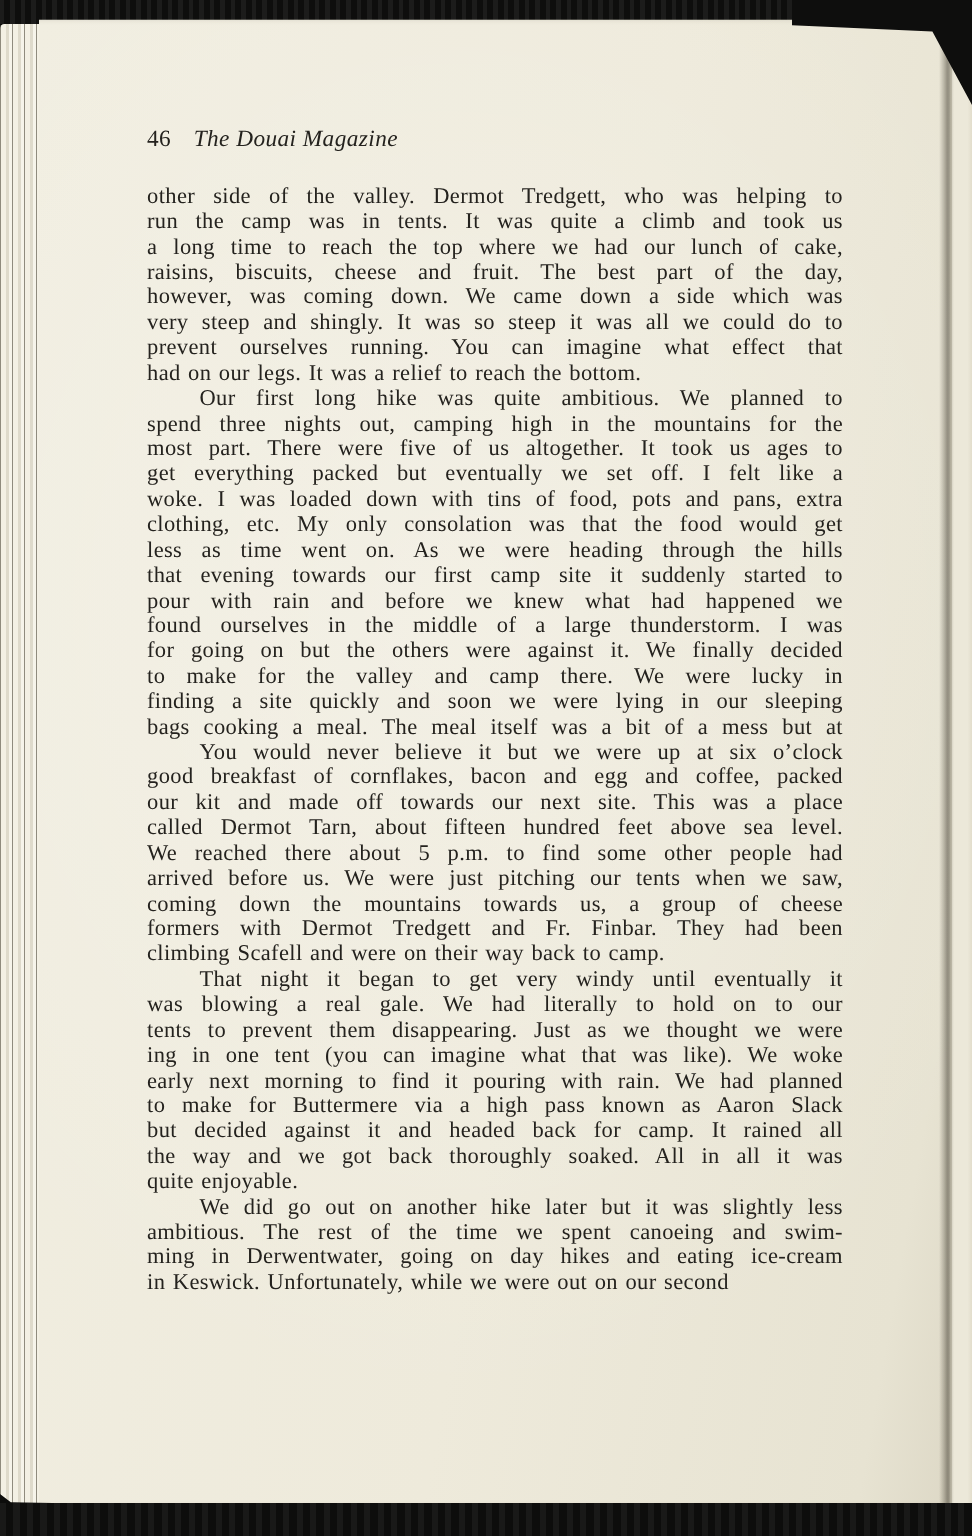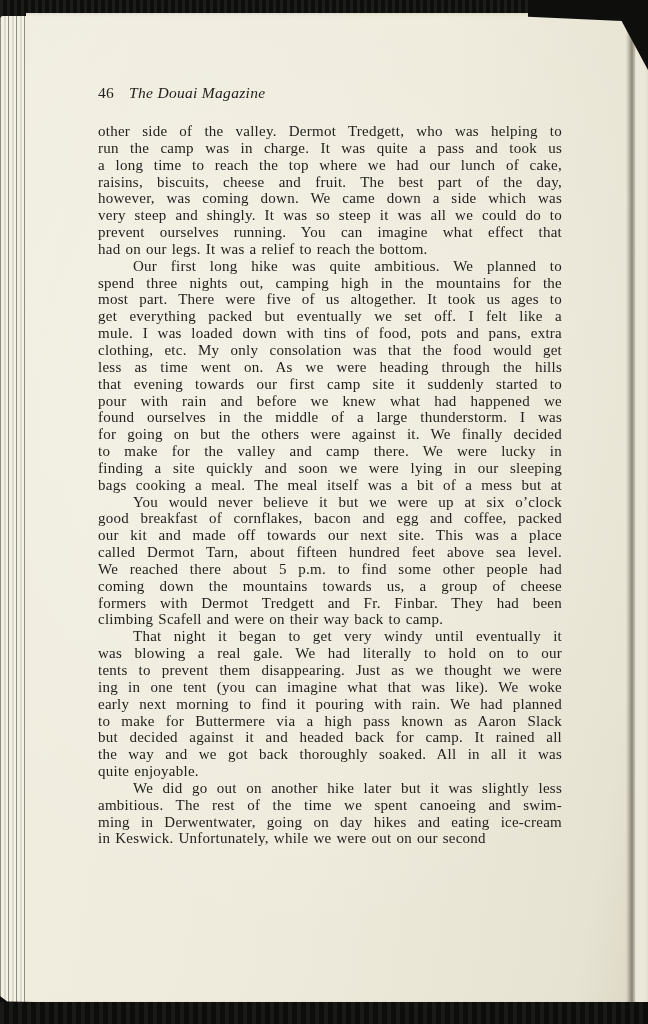--- a/index.html
+++ b/index.html
@@ -139,50 +139,51 @@
   <div class="cover-bottom"></div>
 
   <div class="content">
     <div class="page-header">
       <span class="page-number">46</span>
       <span class="magazine-title">The Douai Magazine</span>
     </div>
     <div>
         <div class="paragraph">
           <div class="line">other side of the valley. Dermot Tredgett, who was helping to</div>
-          <div class="line">run the camp was in charge. It was quite a pass and took us</div>
+          <div class="line">run the camp was in tents. It was quite a climb and took us</div>
           <div class="line">a long time to reach the top where we had our lunch of cake,</div>
           <div class="line">raisins, biscuits, cheese and fruit. The best part of the day,</div>
           <div class="line">however, was coming down. We came down a side which was</div>
           <div class="line">very steep and shingly. It was so steep it was all we could do to</div>
           <div class="line">prevent ourselves running. You can imagine what effect that</div>
           <div class="line last">had on our legs. It was a relief to reach the bottom.</div>
         </div>
         <div class="paragraph">
           <div class="line indent">Our first long hike was quite ambitious. We planned to</div>
           <div class="line">spend three nights out, camping high in the mountains for the</div>
           <div class="line">most part. There were five of us altogether. It took us ages to</div>
           <div class="line">get everything packed but eventually we set off. I felt like a</div>
-          <div class="line">mule. I was loaded down with tins of food, pots and pans, extra</div>
+          <div class="line">woke. I was loaded down with tins of food, pots and pans, extra</div>
           <div class="line">clothing, etc. My only consolation was that the food would get</div>
           <div class="line">less as time went on. As we were heading through the hills</div>
           <div class="line">that evening towards our first camp site it suddenly started to</div>
           <div class="line">pour with rain and before we knew what had happened we</div>
           <div class="line">found ourselves in the middle of a large thunderstorm. I was</div>
           <div class="line">for going on but the others were against it. We finally decided</div>
           <div class="line">to make for the valley and camp there. We were lucky in</div>
           <div class="line">finding a site quickly and soon we were lying in our sleeping</div>
           <div class="line">bags cooking a meal. The meal itself was a bit of a mess but at</div>
         </div>
         <div class="paragraph">
           <div class="line indent">You would never believe it but we were up at six o’clock</div>
           <div class="line">good breakfast of cornflakes, bacon and egg and coffee, packed</div>
           <div class="line">our kit and made off towards our next site. This was a place</div>
           <div class="line">called Dermot Tarn, about fifteen hundred feet above sea level.</div>
           <div class="line">We reached there about 5 p.m. to find some other people had</div>
+          <div class="line">arrived before us. We were just pitching our tents when we saw,</div>
           <div class="line">coming down the mountains towards us, a group of cheese</div>
           <div class="line">formers with Dermot Tredgett and Fr. Finbar. They had been</div>
           <div class="line last">climbing Scafell and were on their way back to camp.</div>
         </div>
         <div class="paragraph">
           <div class="line indent">That night it began to get very windy until eventually it</div>
           <div class="line">was blowing a real gale. We had literally to hold on to our</div>
           <div class="line">tents to prevent them disappearing. Just as we thought we were</div>
           <div class="line">ing in one tent (you can imagine what that was like). We woke</div>
           <div class="line">early next morning to find it pouring with rain. We had planned</div>

